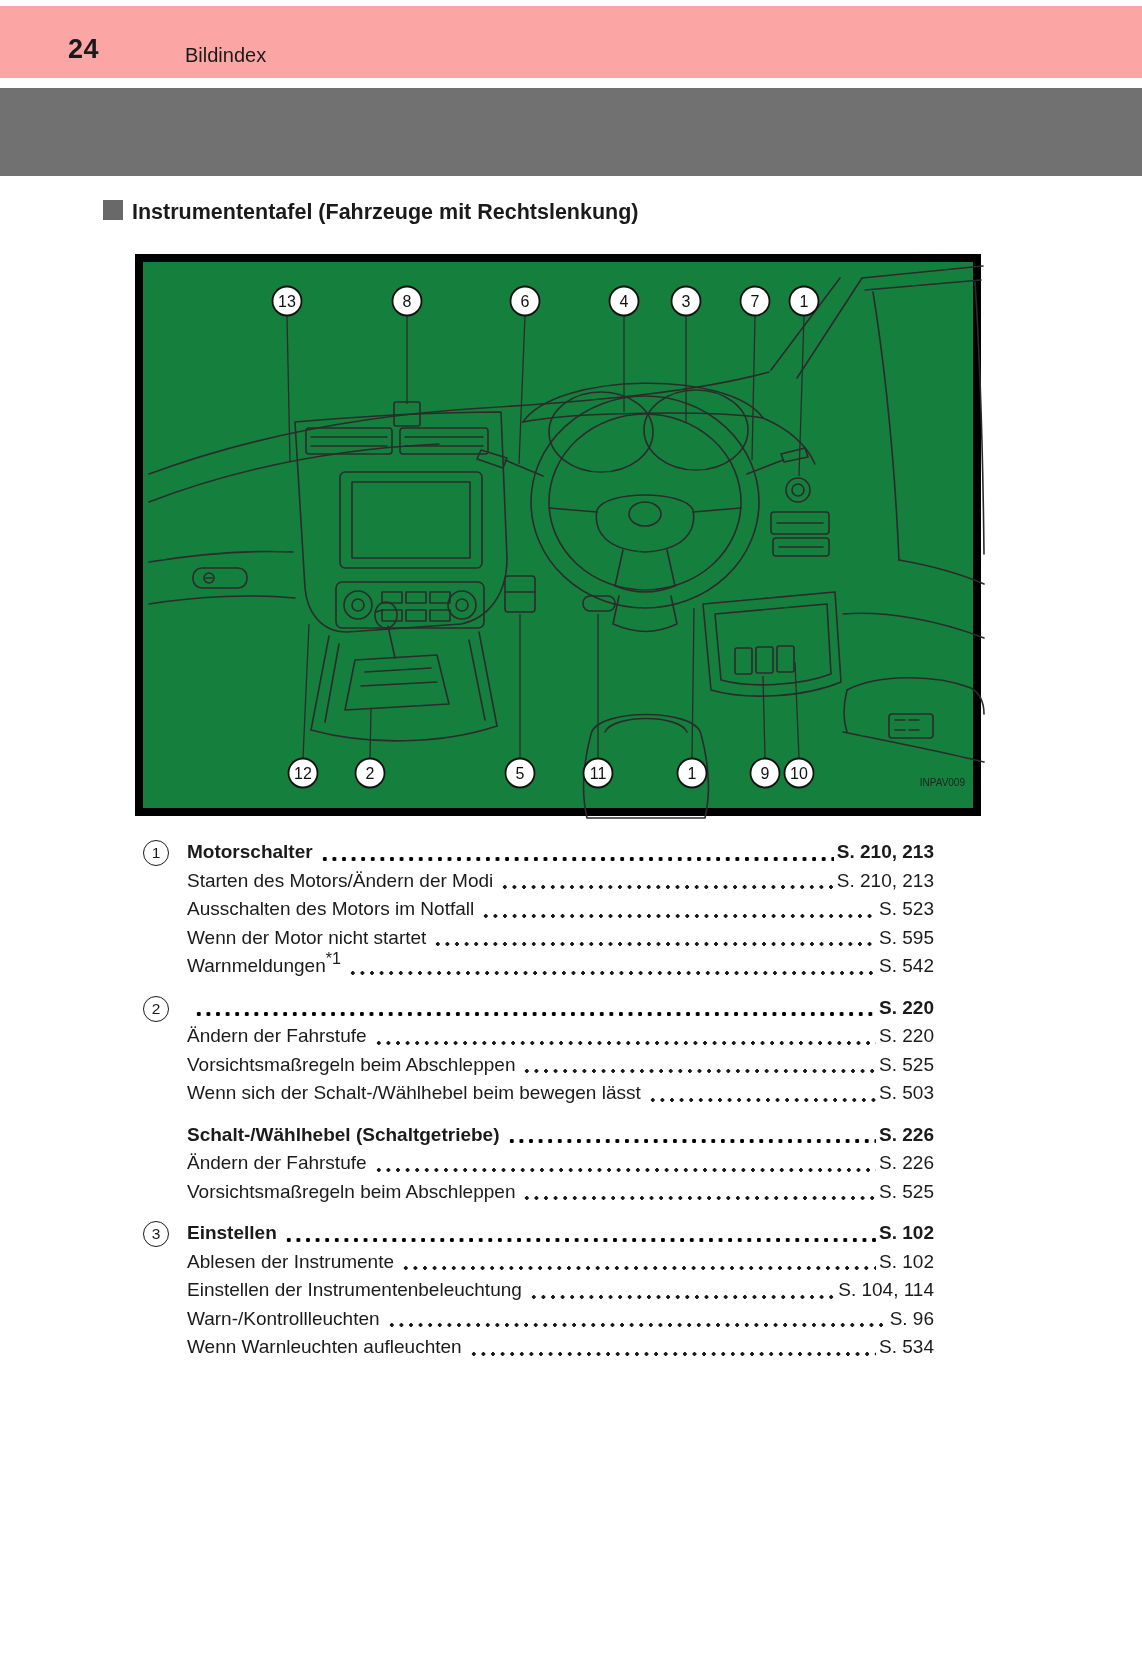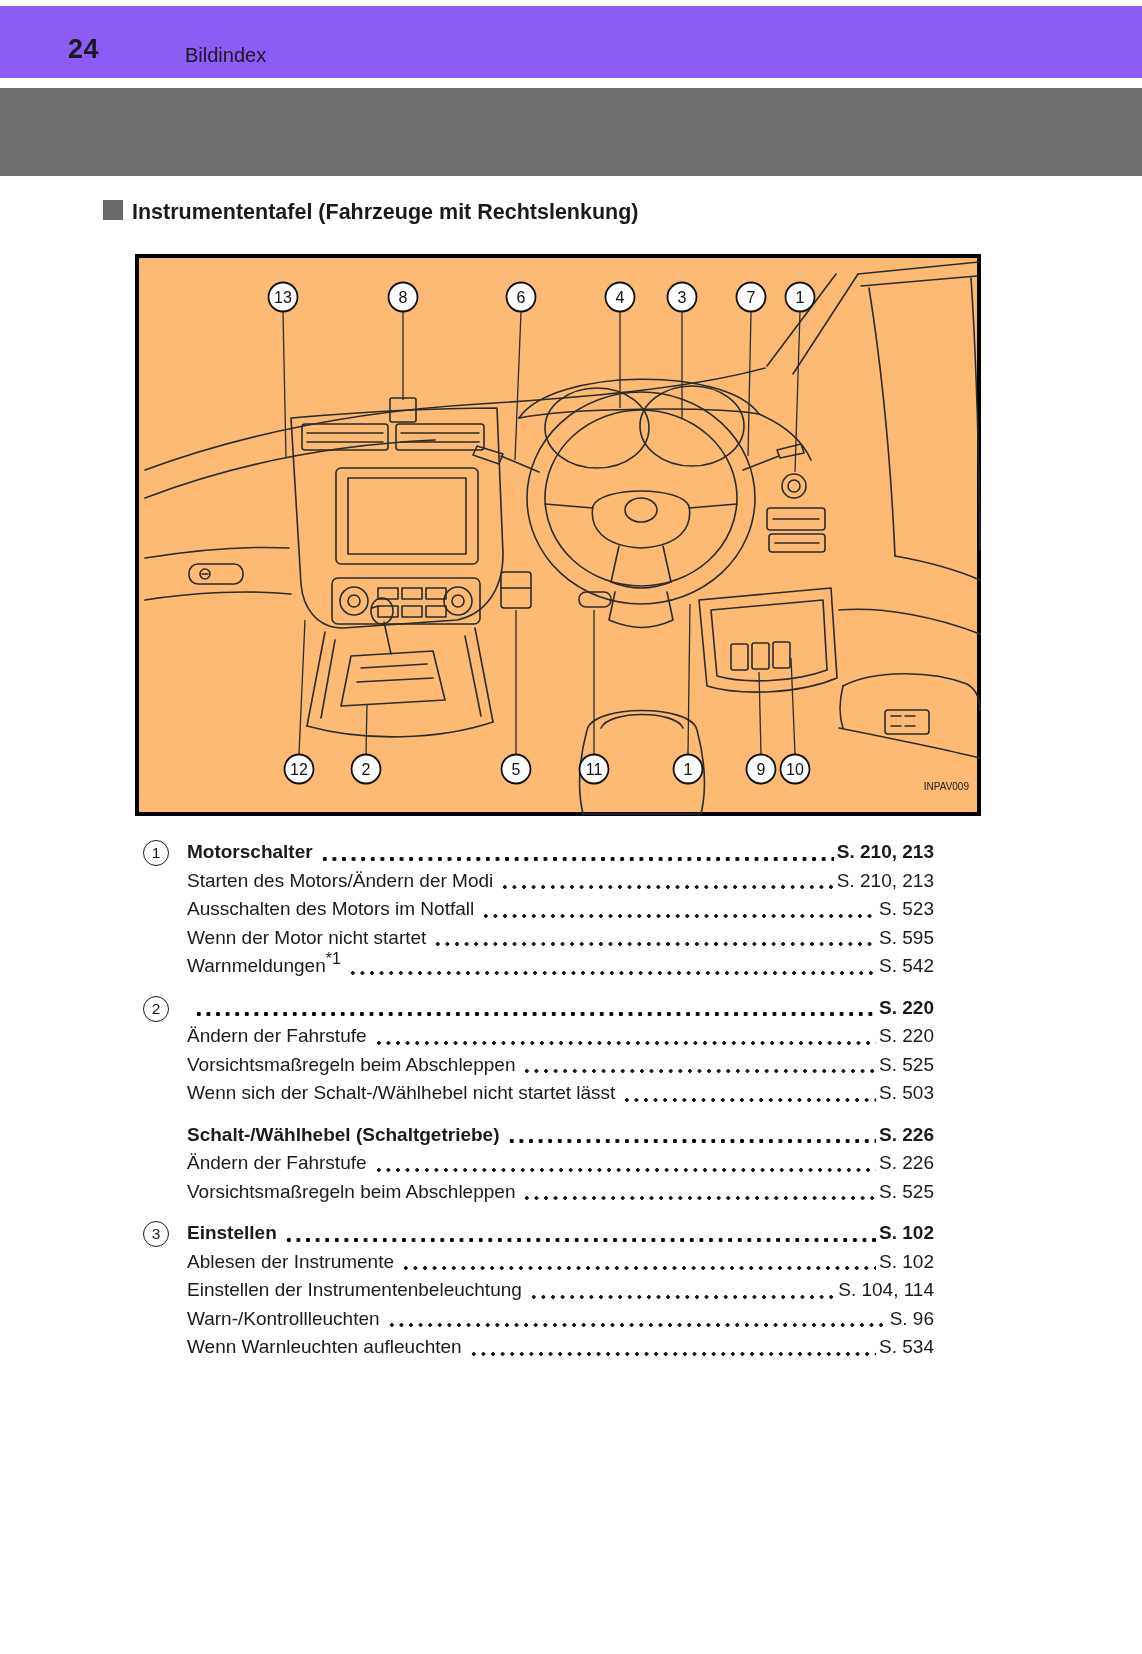--- a/index.html
+++ b/index.html
@@ -2,31 +2,31 @@
 <html><head>
 <meta charset="utf-8">
 <style>
   * { margin:0; padding:0; box-sizing:border-box; }
   html,body { width:1142px; }
   body {
     height:1654px; background:#ffffff; position:relative;
     font-family:"Liberation Sans", sans-serif; color:#1a1a1a;
     overflow:hidden;
   }
-  .top-strip { position:absolute; top:6px; left:0; width:1142px; height:72px; background:#8b5cf6; }
+  .top-strip { position:absolute; top:6px; left:0; width:1142px; height:72px; background:#fca5a5; }
   .page-num { position:absolute; left:68px; top:28px; font-size:27px; font-weight:bold; letter-spacing:.5px; }
   .chapter  { position:absolute; left:185px; top:38px; font-size:20px; }
   .band { position:absolute; top:88px; left:0; width:1142px; height:88px; background:#717171; }
 
   .section-heading { position:absolute; left:103px; top:200px; display:flex; align-items:flex-start;
                      font-size:21.5px; font-weight:bold; }
   .bullet { width:20px; height:20px; background:#696969; display:inline-block; margin-right:9px; flex:0 0 20px; }
 
   .figure-box { position:absolute; left:135px; top:254px; width:846px; height:562px;
-                border:4px solid #000000; background:#fdba74; }
+                border:8px solid #000000; background:#15803d; }
   .figure-box svg { position:absolute; left:0; top:0; width:842px; height:558px; }
   .fig-code { position:absolute; right:8px; bottom:20px; font-size:10px; color:#222; }
 
   .toc { position:absolute; left:140px; top:838px; width:794px; }
   .entry { display:flex; }
   .entry + .entry { margin-top:13px; }
   .marker-col { width:47px; flex:0 0 47px; }
   .circle-num { display:flex; width:26px; height:26px; border:1.7px solid #1a1a1a; border-radius:50%;
                 align-items:center; justify-content:center; font-size:15.5px; margin-left:3px; margin-top:2px; }
   .entry-body { flex:1 1 auto; min-width:0; }
@@ -317,21 +317,21 @@
             <span class="lbl">Ändern der Fahrstufe</span>
             <span class="dots"></span>
             <span class="pgs">S. 220</span>
           </div>
           <div class="toc-row">
             <span class="lbl">Vorsichtsmaßregeln beim Abschleppen</span>
             <span class="dots"></span>
             <span class="pgs">S. 525</span>
           </div>
           <div class="toc-row">
-            <span class="lbl">Wenn sich der Schalt-/Wählhebel nicht startet lässt</span>
+            <span class="lbl">Wenn sich der Schalt-/Wählhebel beim bewegen lässt</span>
             <span class="dots"></span>
             <span class="pgs">S. 503</span>
           </div>
         </div>
         <div class="block">
           <div class="toc-row title-row">
             <span class="lbl">Schalt-/Wählhebel (Schaltgetriebe)</span>
             <span class="dots bold-dots"></span>
             <span class="pgs">S. 226</span>
           </div>

